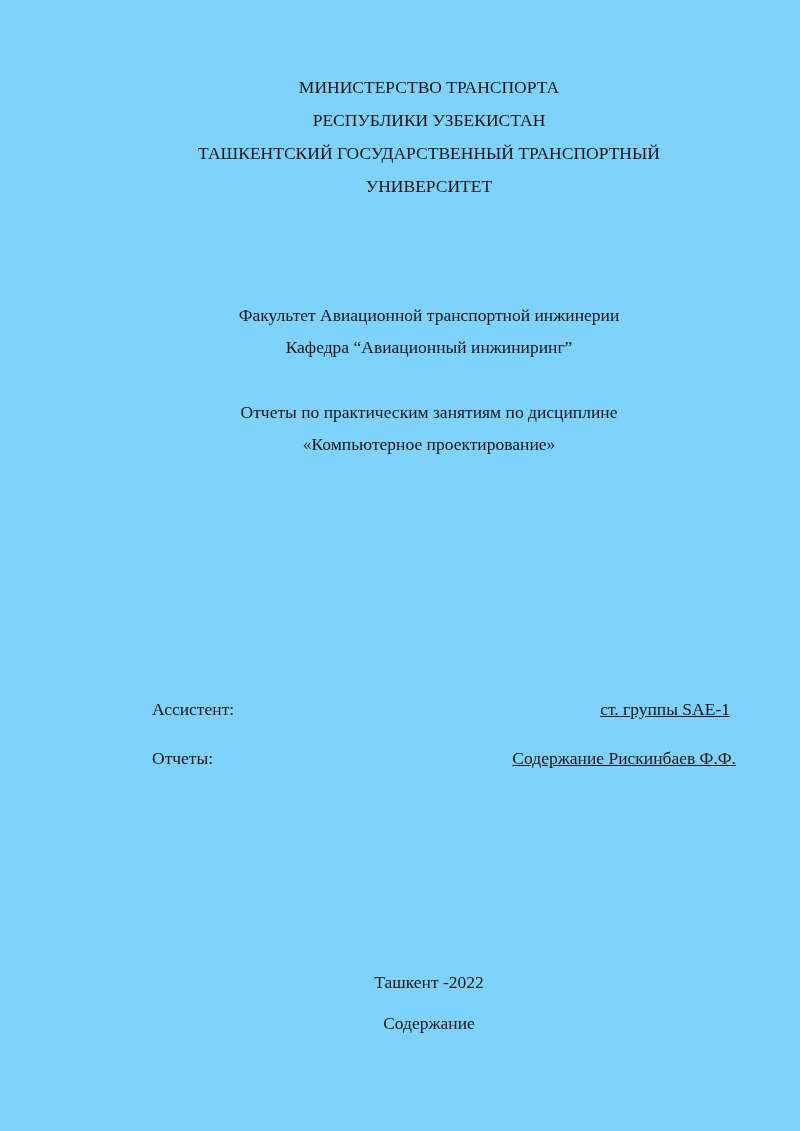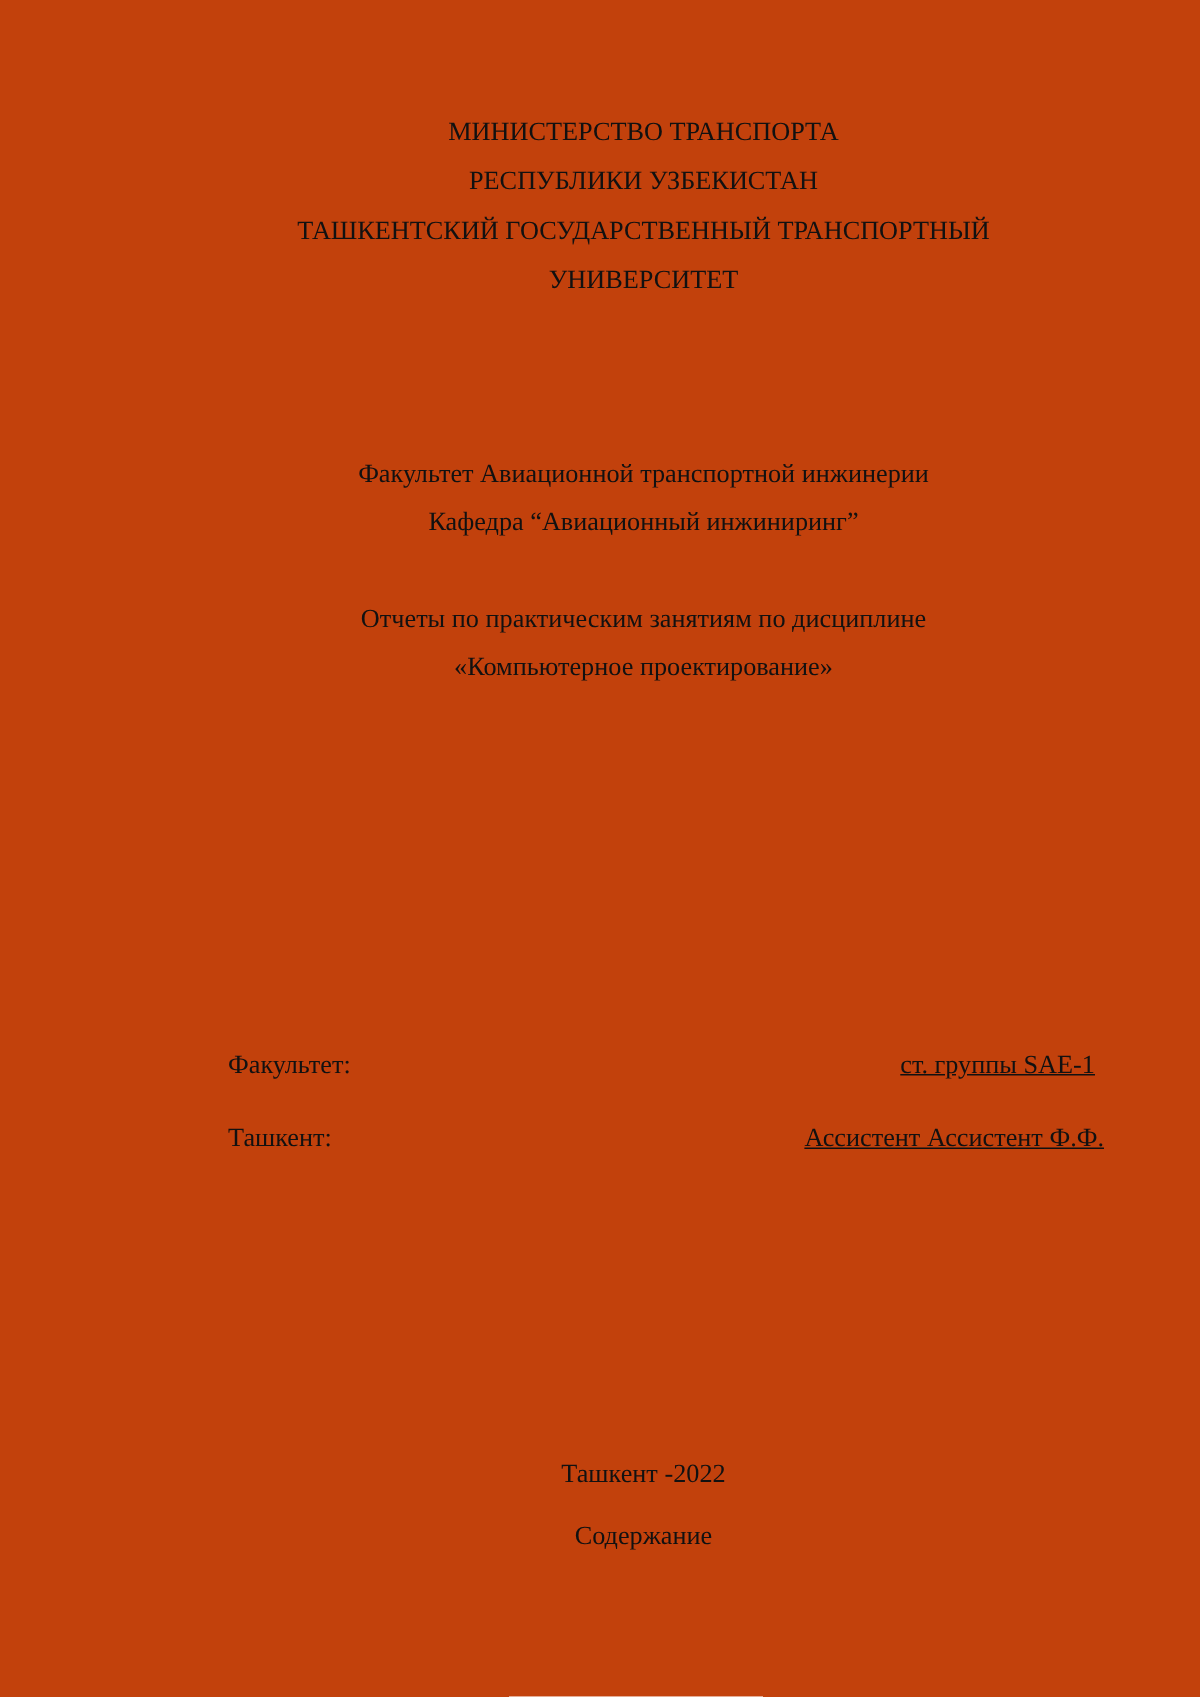--- a/index.html
+++ b/index.html
@@ -13,21 +13,21 @@
       position: relative;
       overflow: hidden;
       font-family: "Liberation Serif", "DejaVu Serif", serif;
       color: #111111;
     }
     .page {
       position: absolute;
       left: 0; top: 0;
       width: 800px;
       height: 1131px;
-      background: #c2410c;
+      background: #7dd3fc;
     }
     .line {
       position: absolute;
       left: 0;
       width: 858px;
       text-align: center;
       font-size: 17.5px;
       line-height: 22px;
       white-space: nowrap;
     }
@@ -53,25 +53,25 @@
   <div class="line header-line" style="top:142px;">ТАШКЕНТСКИЙ ГОСУДАРСТВЕННЫЙ ТРАНСПОРТНЫЙ</div>
   <div class="line header-line" style="top:175px;">УНИВЕРСИТЕТ</div>
 
   <div class="line" style="top:304px;">Факультет Авиационной транспортной инжинерии</div>
   <div class="line" style="top:336px;">Кафедра “Авиационный инжиниринг”</div>
 
   <div class="line" style="top:401px;">Отчеты по практическим занятиям по дисциплине</div>
   <div class="line" style="top:433px;">«Компьютерное проектирование»</div>
 
   <div class="row" style="top:698px;">
-    <span class="left">Факультет:</span>
+    <span class="left">Ассистент:</span>
     <span class="right" style="right:6px;">ст. группы SAE-1</span>
   </div>
 
   <div class="row" style="top:747px;">
-    <span class="left">Ташкент:</span>
-    <span class="right">Ассистент Ассистент Ф.Ф.</span>
+    <span class="left">Отчеты:</span>
+    <span class="right">Содержание Рискинбаев Ф.Ф.</span>
   </div>
 
   <div class="line" style="top:971px;">Ташкент -2022</div>
   <div class="line" style="top:1012px;">Содержание</div>
 
 </div>
 
 </body></html>

